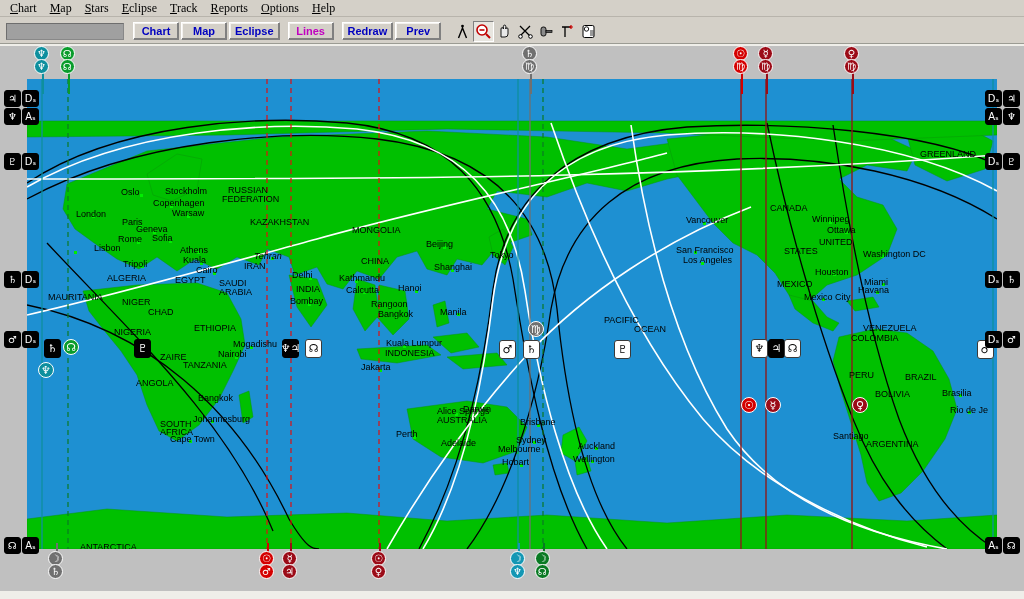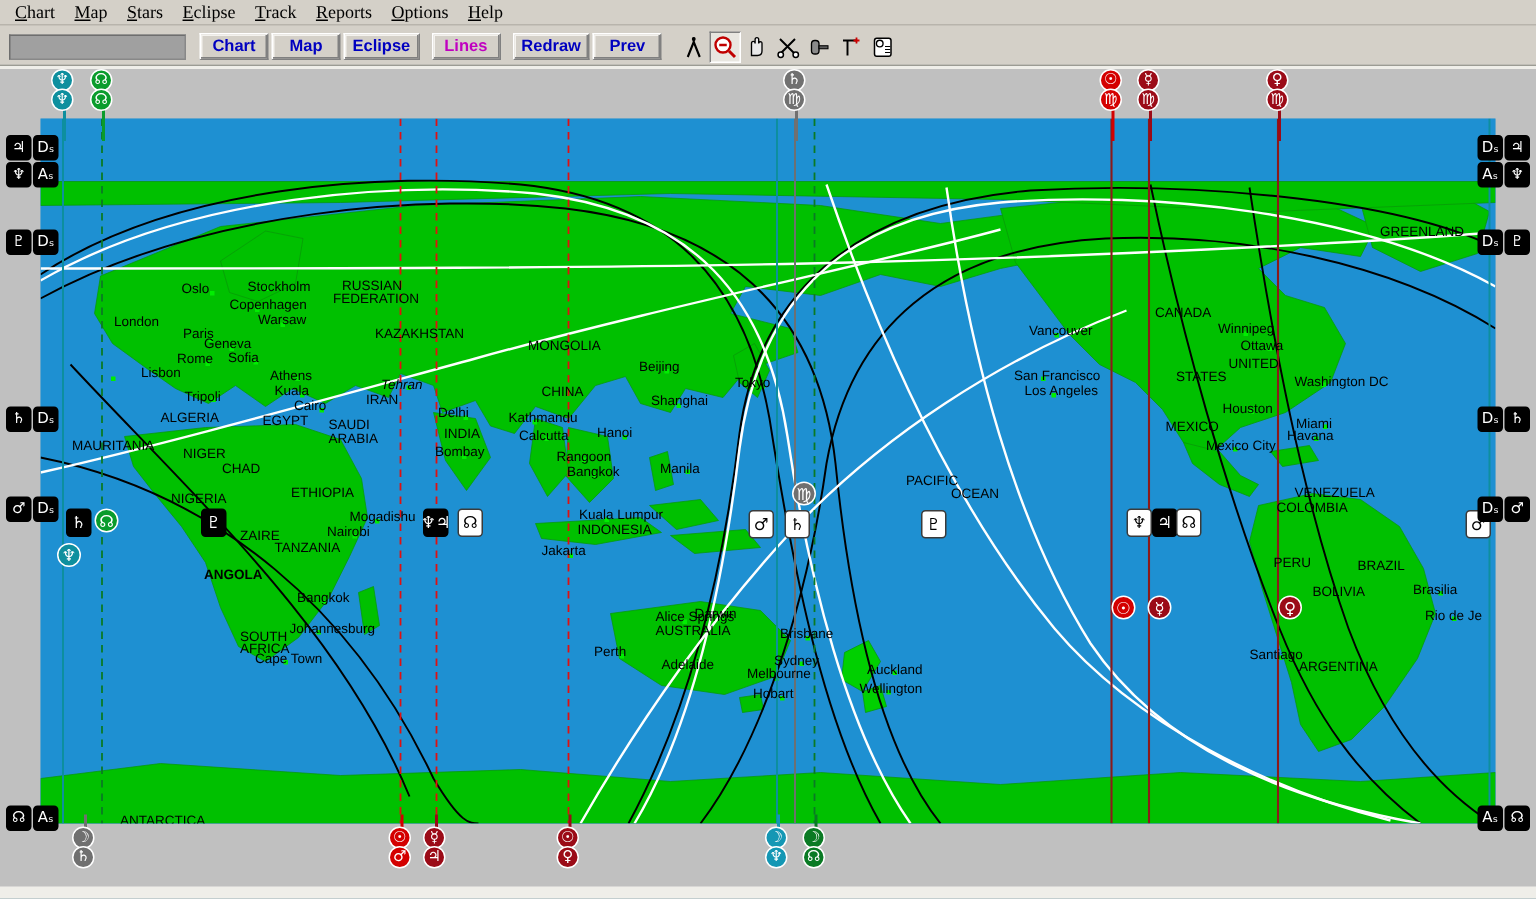--- a/index.html
+++ b/index.html
@@ -374,21 +374,21 @@
           <div class="mlabel country" style="left: 148px; top: 196px;">EGYPT</div>
           <div class="mlabel country" style="left: 192px; top: 199px;">SAUDI</div>
           <div class="mlabel country" style="left: 192px; top: 208px;">ARABIA</div>
           <div class="mlabel country" style="left: 21px; top: 213px;">MAURITANIA</div>
           <div class="mlabel country" style="left: 95px; top: 218px;">NIGER</div>
           <div class="mlabel country" style="left: 121px; top: 228px;">CHAD</div>
           <div class="mlabel country" style="left: 87px; top: 248px;">NIGERIA</div>
           <div class="mlabel country" style="left: 167px; top: 244px; text-align: center;">ETHIOPIA</div>
           <div class="mlabel country" style="left: 133px; top: 273px;">ZAIRE</div>
           <div class="mlabel country" style="left: 156px; top: 281px;">TANZANIA</div>
-          <div class="mlabel country" style="left: 109px; top: 299px; font-weight: bold;">ANGOLA</div>
+          <div class="mlabel country" style="left: 109px; top: 299px;">ANGOLA</div>
           <div class="mlabel country" style="left: 133px; top: 340px;">SOUTH</div>
           <div class="mlabel country" style="left: 133px; top: 348px;">AFRICA</div>
           <div class="mlabel country" style="left: 410px; top: 336px;">AUSTRALIA</div>
           <div class="mlabel country" style="left: 743px; top: 124px;">CANADA</div>
           <div class="mlabel country" style="left: 792px; top: 158px;">UNITED</div>
           <div class="mlabel country" style="left: 757px; top: 167px;">STATES</div>
           <div class="mlabel country" style="left: 750px; top: 200px;">MEXICO</div>
           <div class="mlabel country" style="left: 836px; top: 244px;">VENEZUELA</div>
           <div class="mlabel country" style="left: 824px; top: 254px;">COLOMBIA</div>
           <div class="mlabel country" style="left: 822px; top: 291px;">PERU</div>

